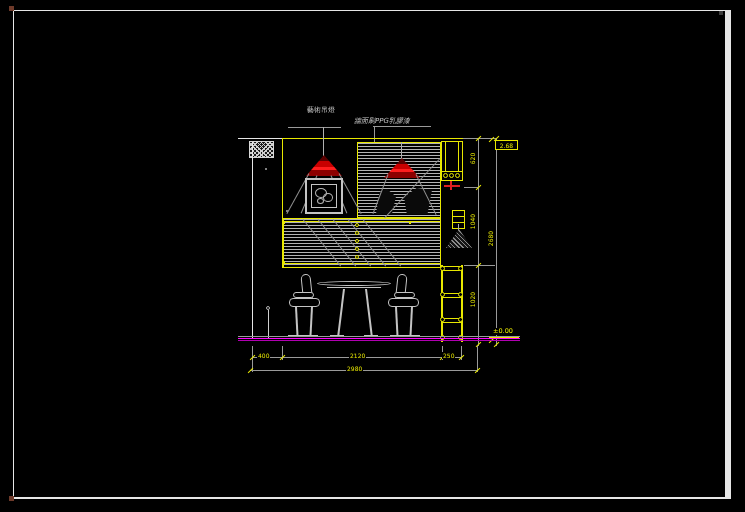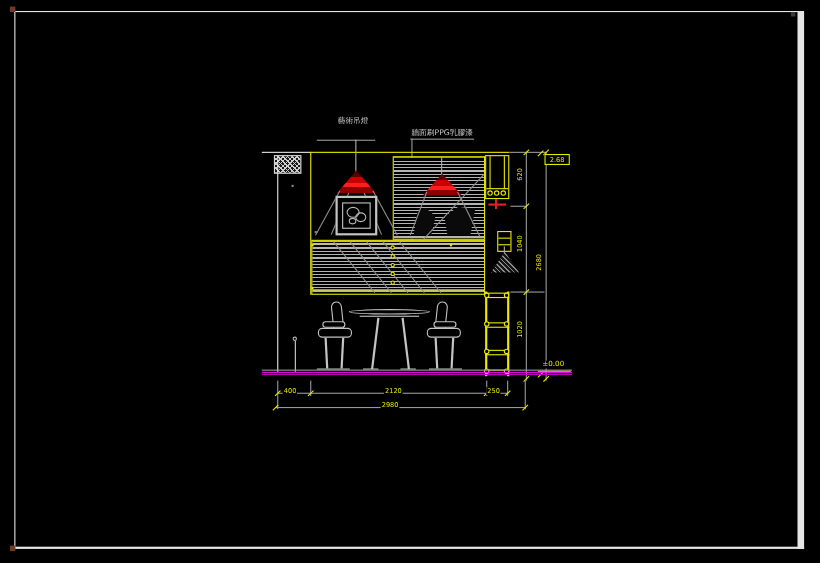--- a/index.html
+++ b/index.html
@@ -35,21 +35,21 @@
   <div class="a w" style="left:13px;top:10px;width:713px;height:1px;"></div>
   <div class="a w" style="left:13px;top:10px;width:1px;height:488px;"></div>
   <div class="a w" style="left:13px;top:497px;width:718px;height:2px;"></div>
   <div class="a w" style="left:725px;top:10px;width:6px;height:489px;"></div>
   <div class="a" style="left:9px;top:6px;width:5px;height:5px;background:#6e3a2a;"></div>
   <div class="a" style="left:9px;top:496px;width:5px;height:5px;background:#6e3a2a;"></div>
   <div class="a" style="left:719px;top:11px;width:4px;height:4px;background:#3c3c3c;"></div>
 
   <div class="gtxt" style="left:289px;top:106px;padding-left:18px;">藝術吊燈</div>
   <div class="a g" style="left:288px;top:127px;width:53px;height:1px;"></div>
-  <div class="gtxt" style="left:374px;top:117px;">牆面刷PPG乳膠漆</div>
+  <div class="gtxt" style="left:354px;top:117px;font-style:italic;">牆面刷PPG乳膠漆</div>
   <div class="a g" style="left:373px;top:126px;width:58px;height:1px;"></div>
   <div class="a g" style="left:374px;top:126px;width:1px;height:137px;"></div>
 
   <div class="a w" style="left:238px;top:138px;width:44px;height:1px;"></div>
   <div class="a hatchx" style="left:249px;top:141px;width:25px;height:17px;border:1px solid #d8d8d8;box-sizing:border-box;"></div>
   <div class="a w" style="left:252px;top:142px;width:1px;height:196px;"></div>
   <div class="a" style="left:265px;top:168px;width:2px;height:2px;background:#808080;"></div>
   <div class="a" style="left:286px;top:210px;width:2px;height:2px;background:#808080;"></div>
 
   <div class="a y" style="left:282px;top:138px;width:181px;height:1px;"></div>

